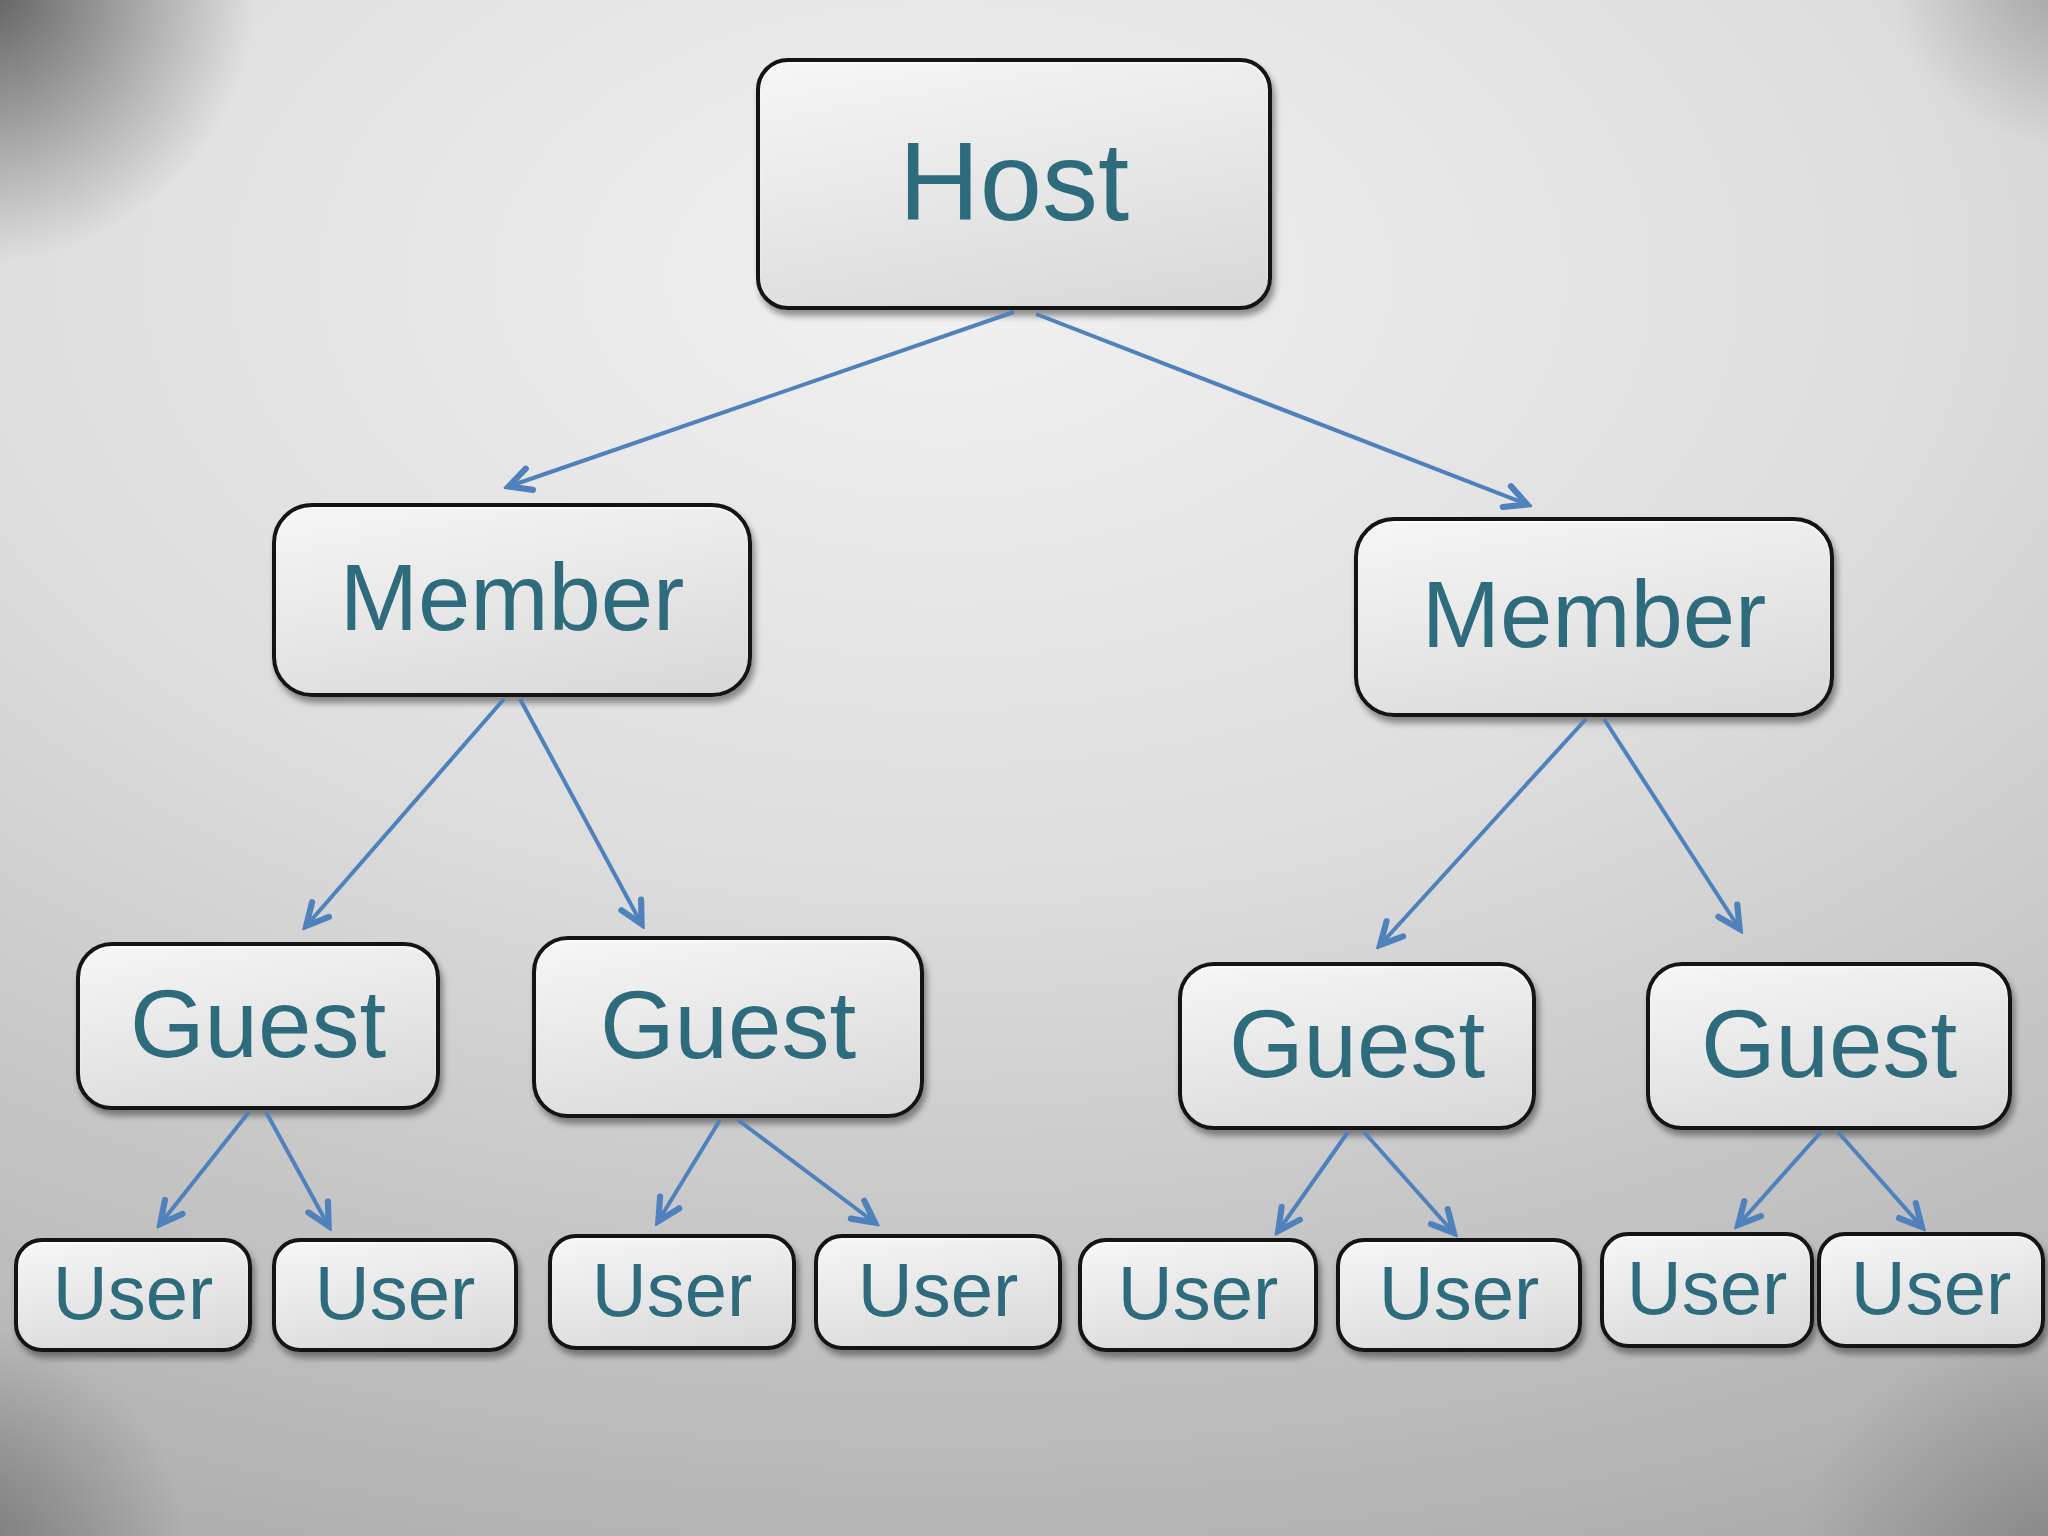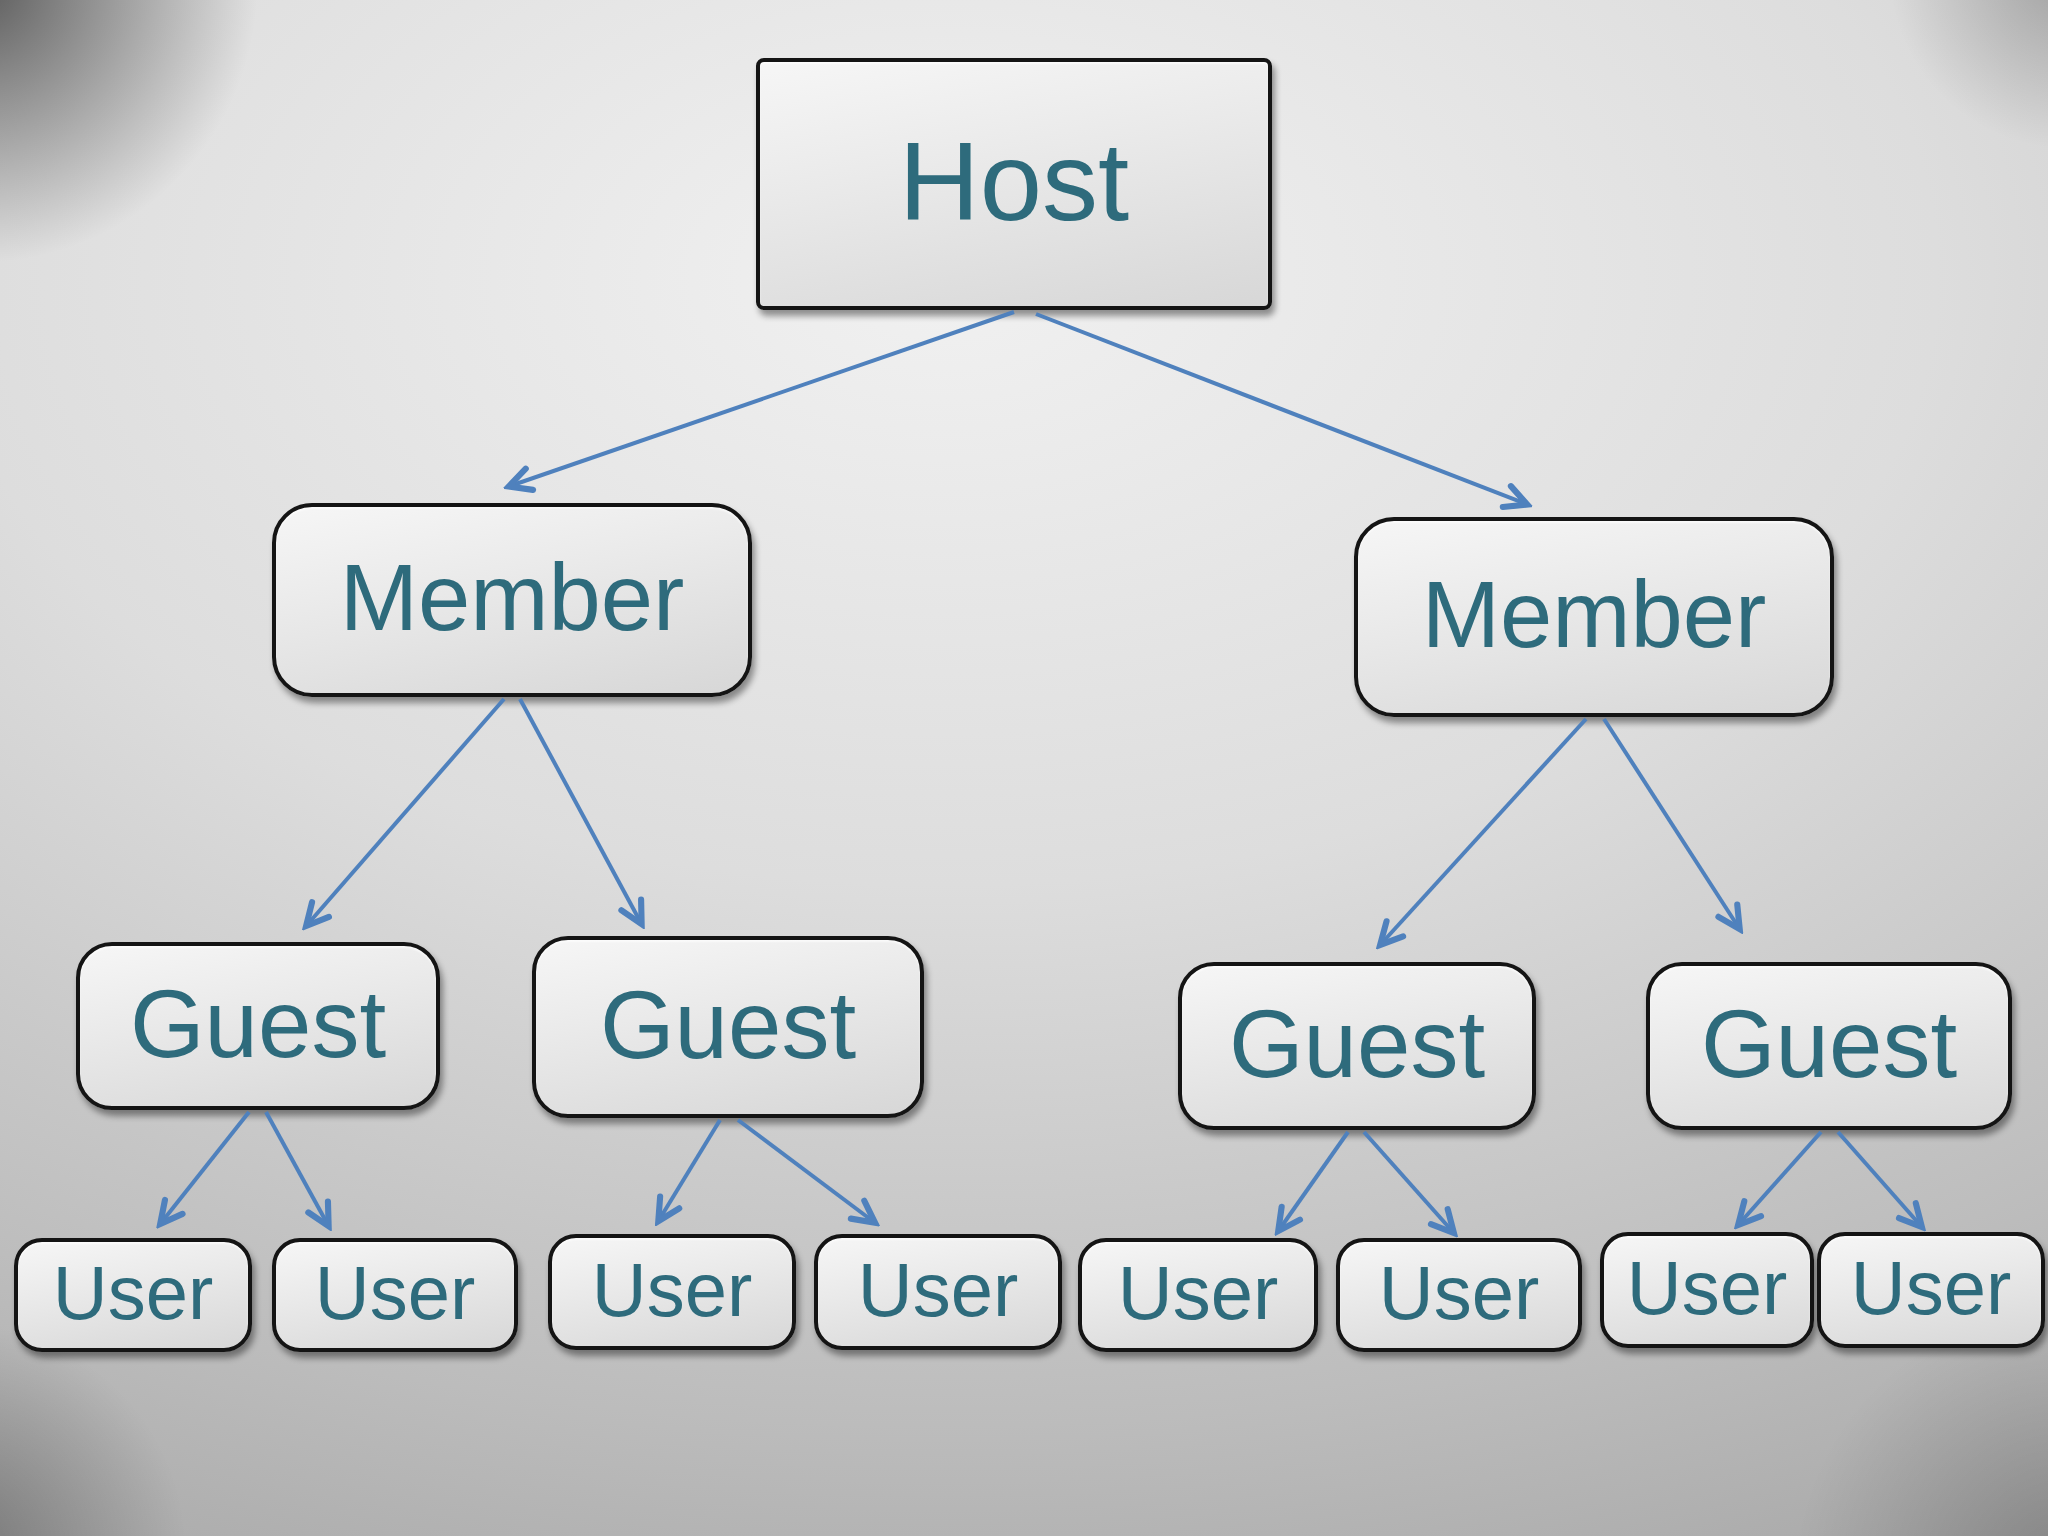--- a/index.html
+++ b/index.html
@@ -57,21 +57,21 @@
   }
   .edge {
     fill: none;
   }
 </style>
 </head>
 <body>
 
 <div class="slide">
   <div id="node-layer">
-      <div class="node" style="left: 756px; top: 58px; width: 516px; height: 252px; font-size: 112px; border-radius: 8px;">
+      <div class="node" style="left: 756px; top: 58px; width: 516px; height: 252px; font-size: 112px; border-radius: 32px;">
         <span class="label">Host</span>
       </div>
       <div class="node" style="left: 272px; top: 503px; width: 480px; height: 194px; font-size: 94px; border-radius: 40px;">
         <span class="label">Member</span>
       </div>
       <div class="node" style="left: 76px; top: 942px; width: 364px; height: 168px; font-size: 96px; border-radius: 36px;">
         <span class="label">Guest</span>
       </div>
       <div class="node" style="left: 14px; top: 1238px; width: 238px; height: 114px; font-size: 76px; border-radius: 28px;">
         <span class="label">User</span>

